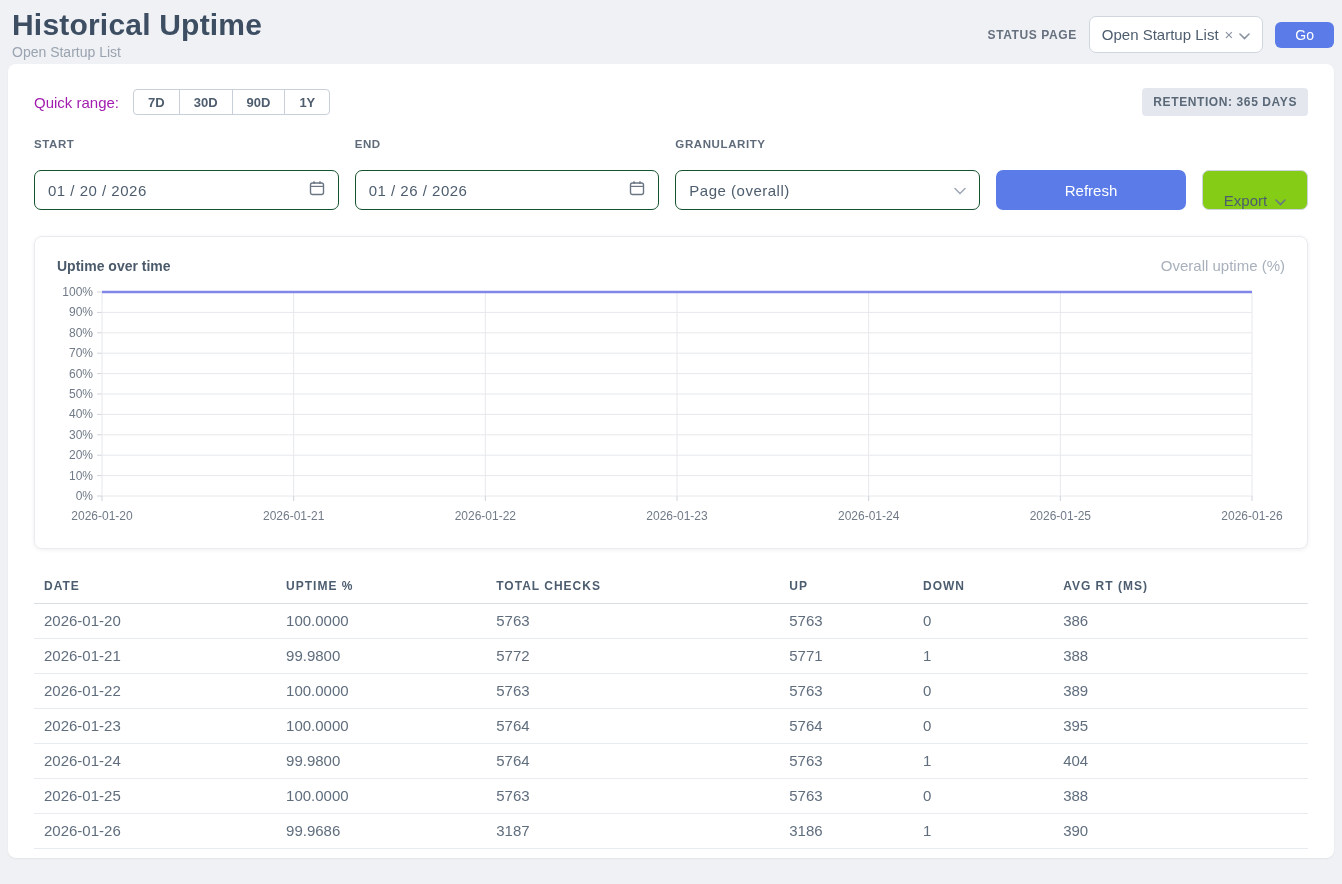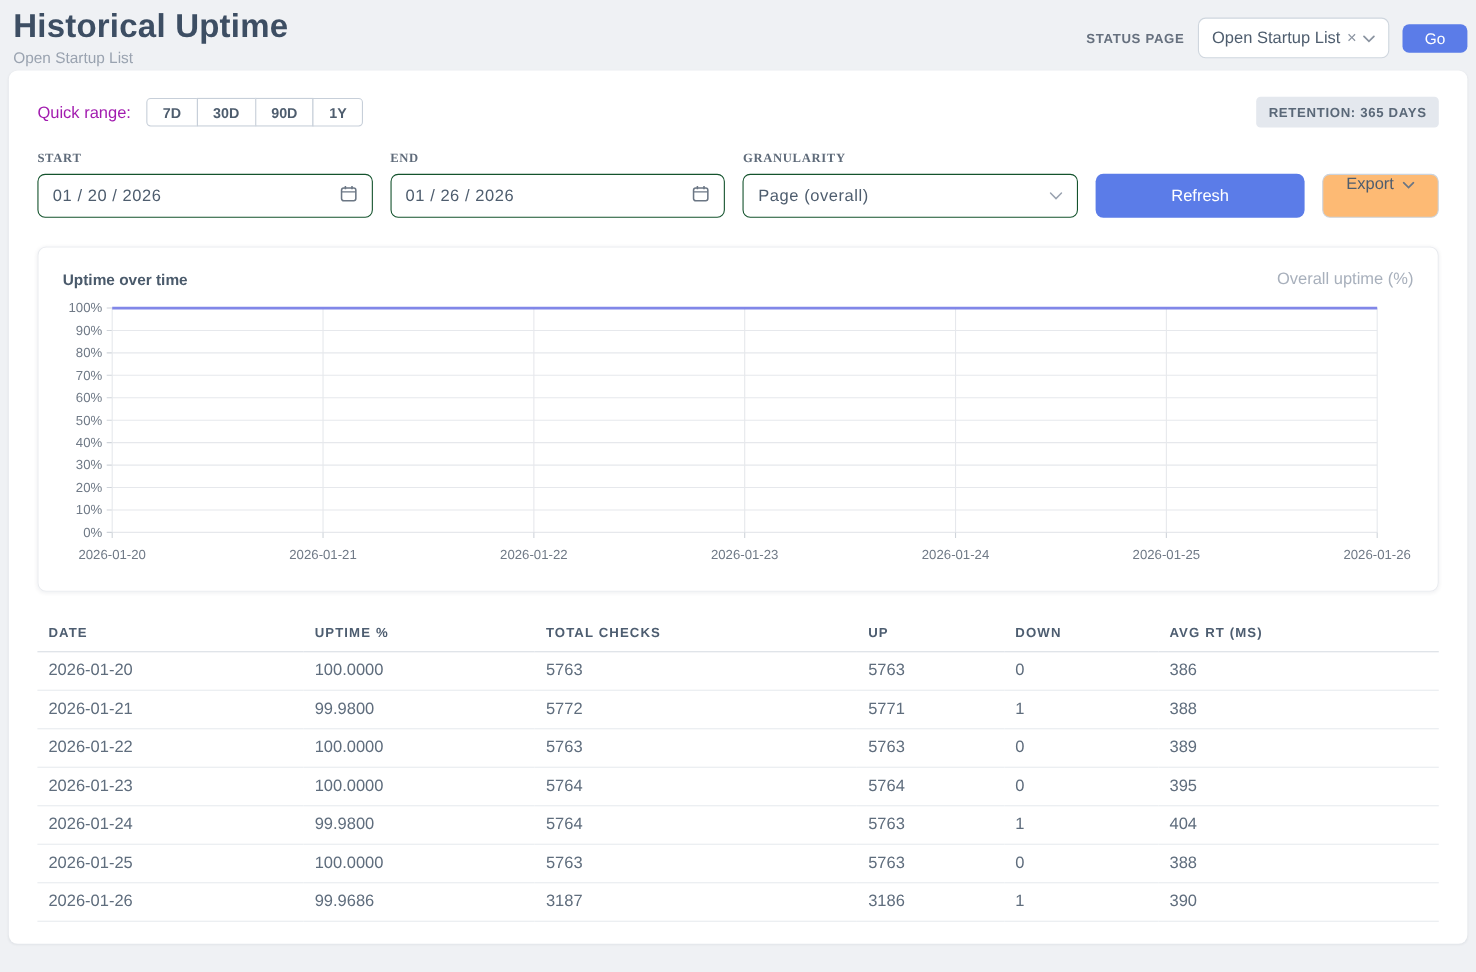--- a/index.html
+++ b/index.html
@@ -57,40 +57,39 @@
   .retention-badge {
     background:#e4e8ee; color:#5a6878; font-size:12px; font-weight:700;
     letter-spacing:.6px; border-radius:4px; padding:7px 11px;
   }
 
   
   .row-fields { display:flex; align-items:flex-end; gap:16px; margin-top:22px; }
   .field-group { flex:1 1 0; }
   .field-label {
     font-size:11.5px; font-weight:700; color:#5f6b7a; letter-spacing:.6px;
-    margin-bottom:8px;
-    font-family:Liberation Serif, serif;
+    margin-bottom:20px;
   }
   .input-box {
     display:flex; align-items:center; justify-content:space-between;
     height:40px; border:1px solid #14532d; border-radius:7px;
     padding:0 13px; background:#fff; cursor:text;
   }
   .input-value { font-size:15px; color:#4e5d6e; letter-spacing:.5px; }
   .select-box { cursor:pointer; }
   .refresh-button {
     width:190px; height:40px; background:#5b7ce8; color:#fff;
     border:none; border-radius:7px; font-size:15px; cursor:pointer;
     font-family:inherit; flex:0 0 auto;
   }
   .export-button {
-    width:106px; height:40px; background:#fdba74; color:#4e5d6e;
+    width:106px; height:40px; background:#84cc16; color:#4e5d6e;
     border:1px solid #ccd3dc; border-radius:7px; font-size:15px;
     cursor:pointer; font-family:inherit; flex:0 0 auto;
-    display:flex; align-items:flex-start; justify-content:center; gap:8px;
+    display:flex; align-items:flex-end; justify-content:center; gap:8px;
   }
 
   
   .chart-card {
     margin-top:26px; border:1px solid #e9ebef; border-radius:8px;
     box-shadow:0 1px 4px rgba(20,30,50,.07);
     padding:20px 22px 8px 22px;
   }
   .chart-head { display:flex; align-items:center; justify-content:space-between; }
   .chart-title { font-size:14px; font-weight:700; color:#4a5a6b; }

